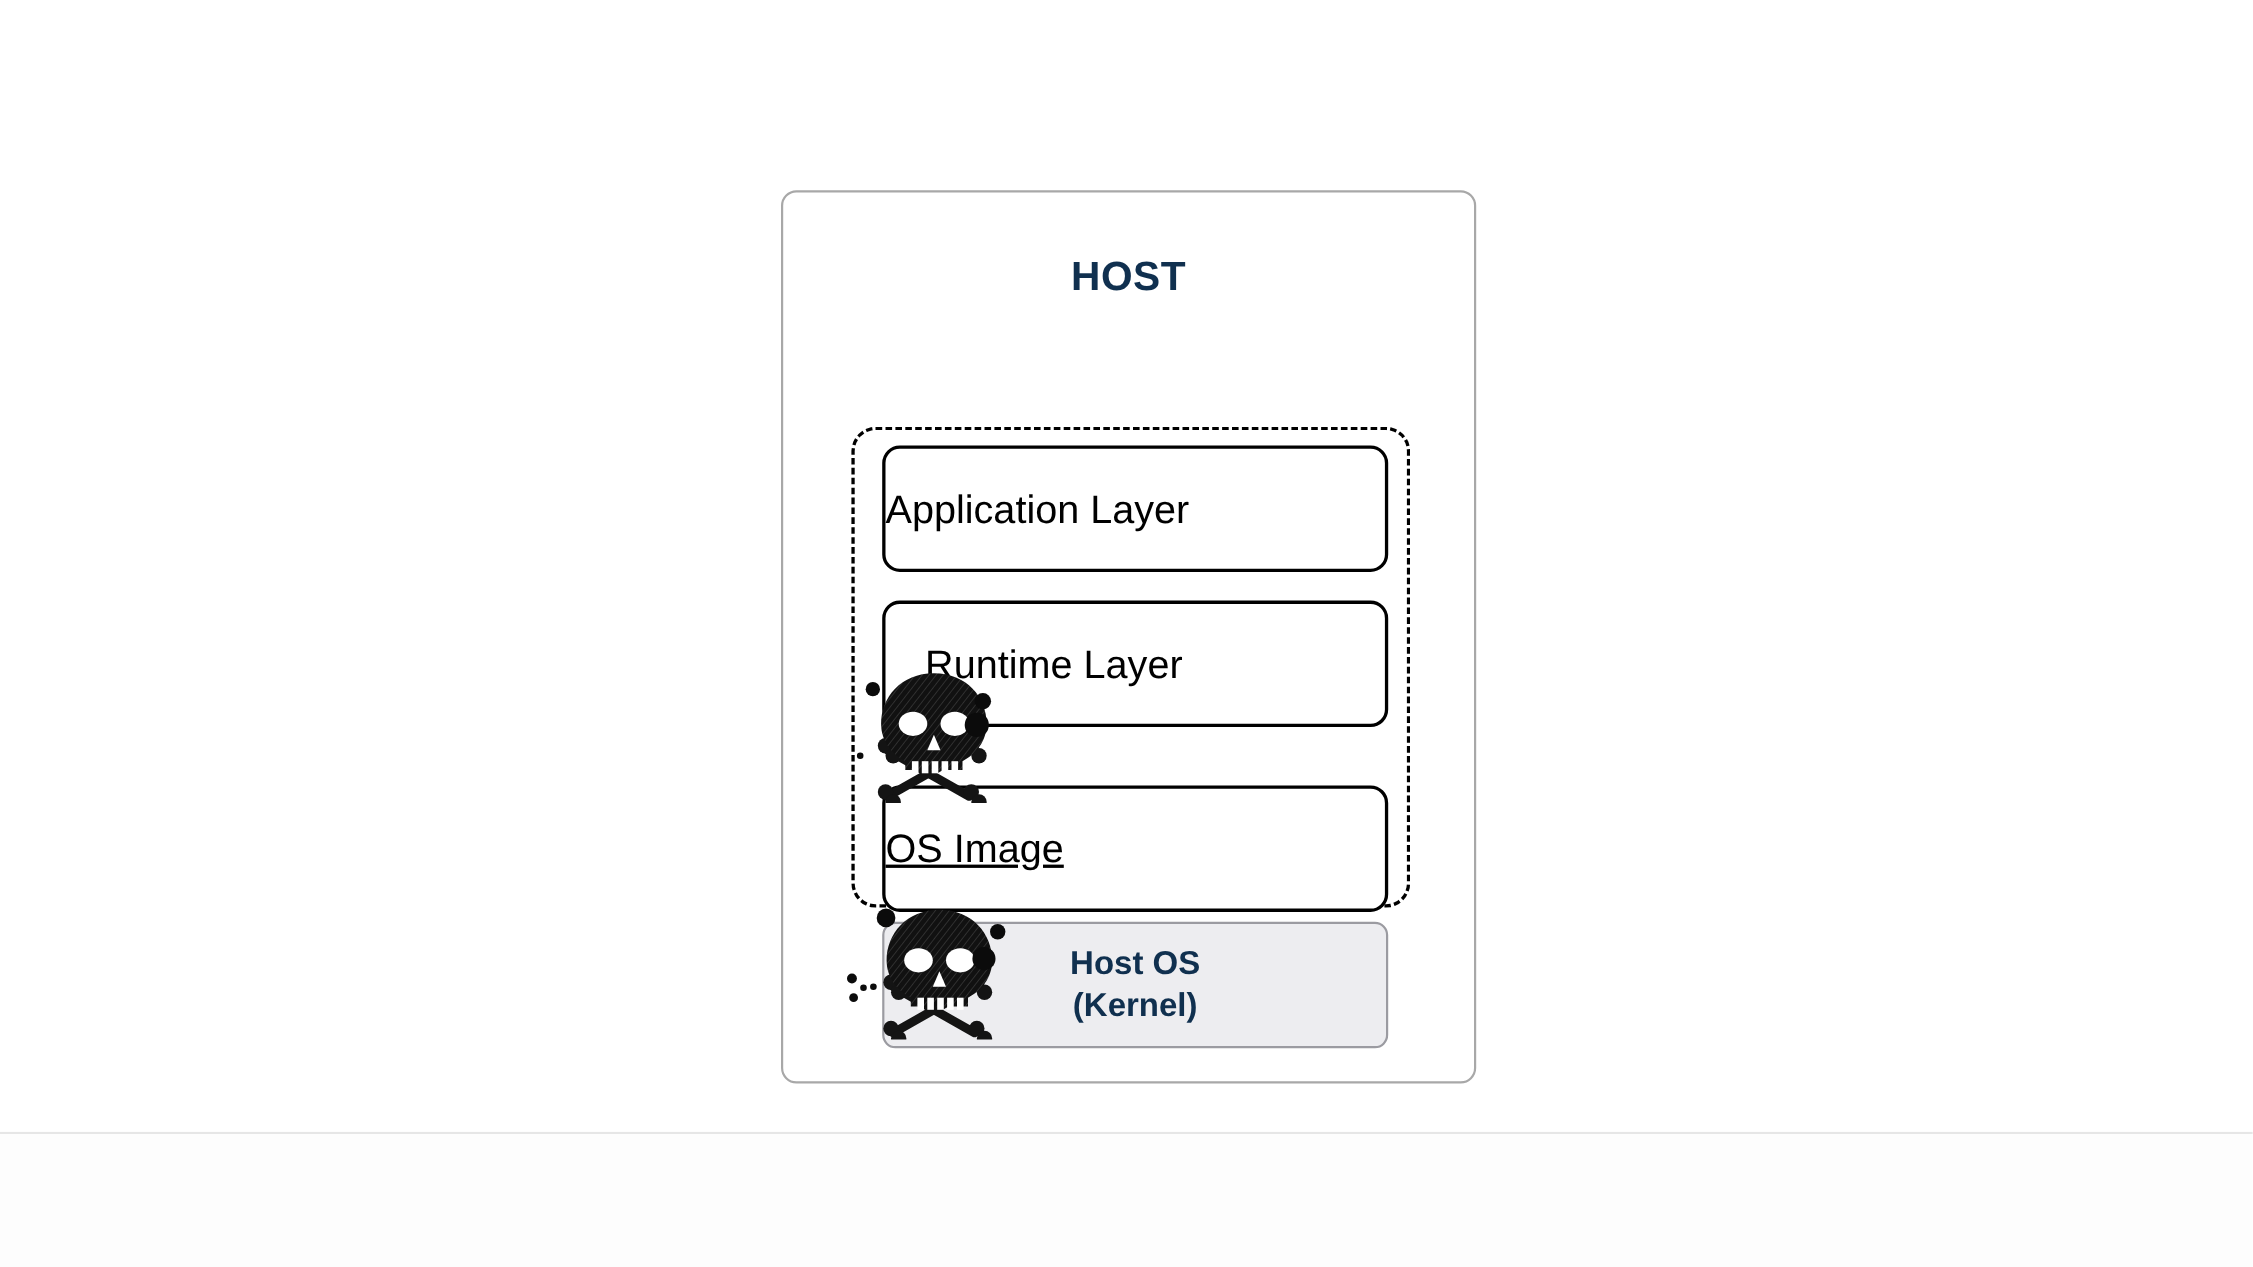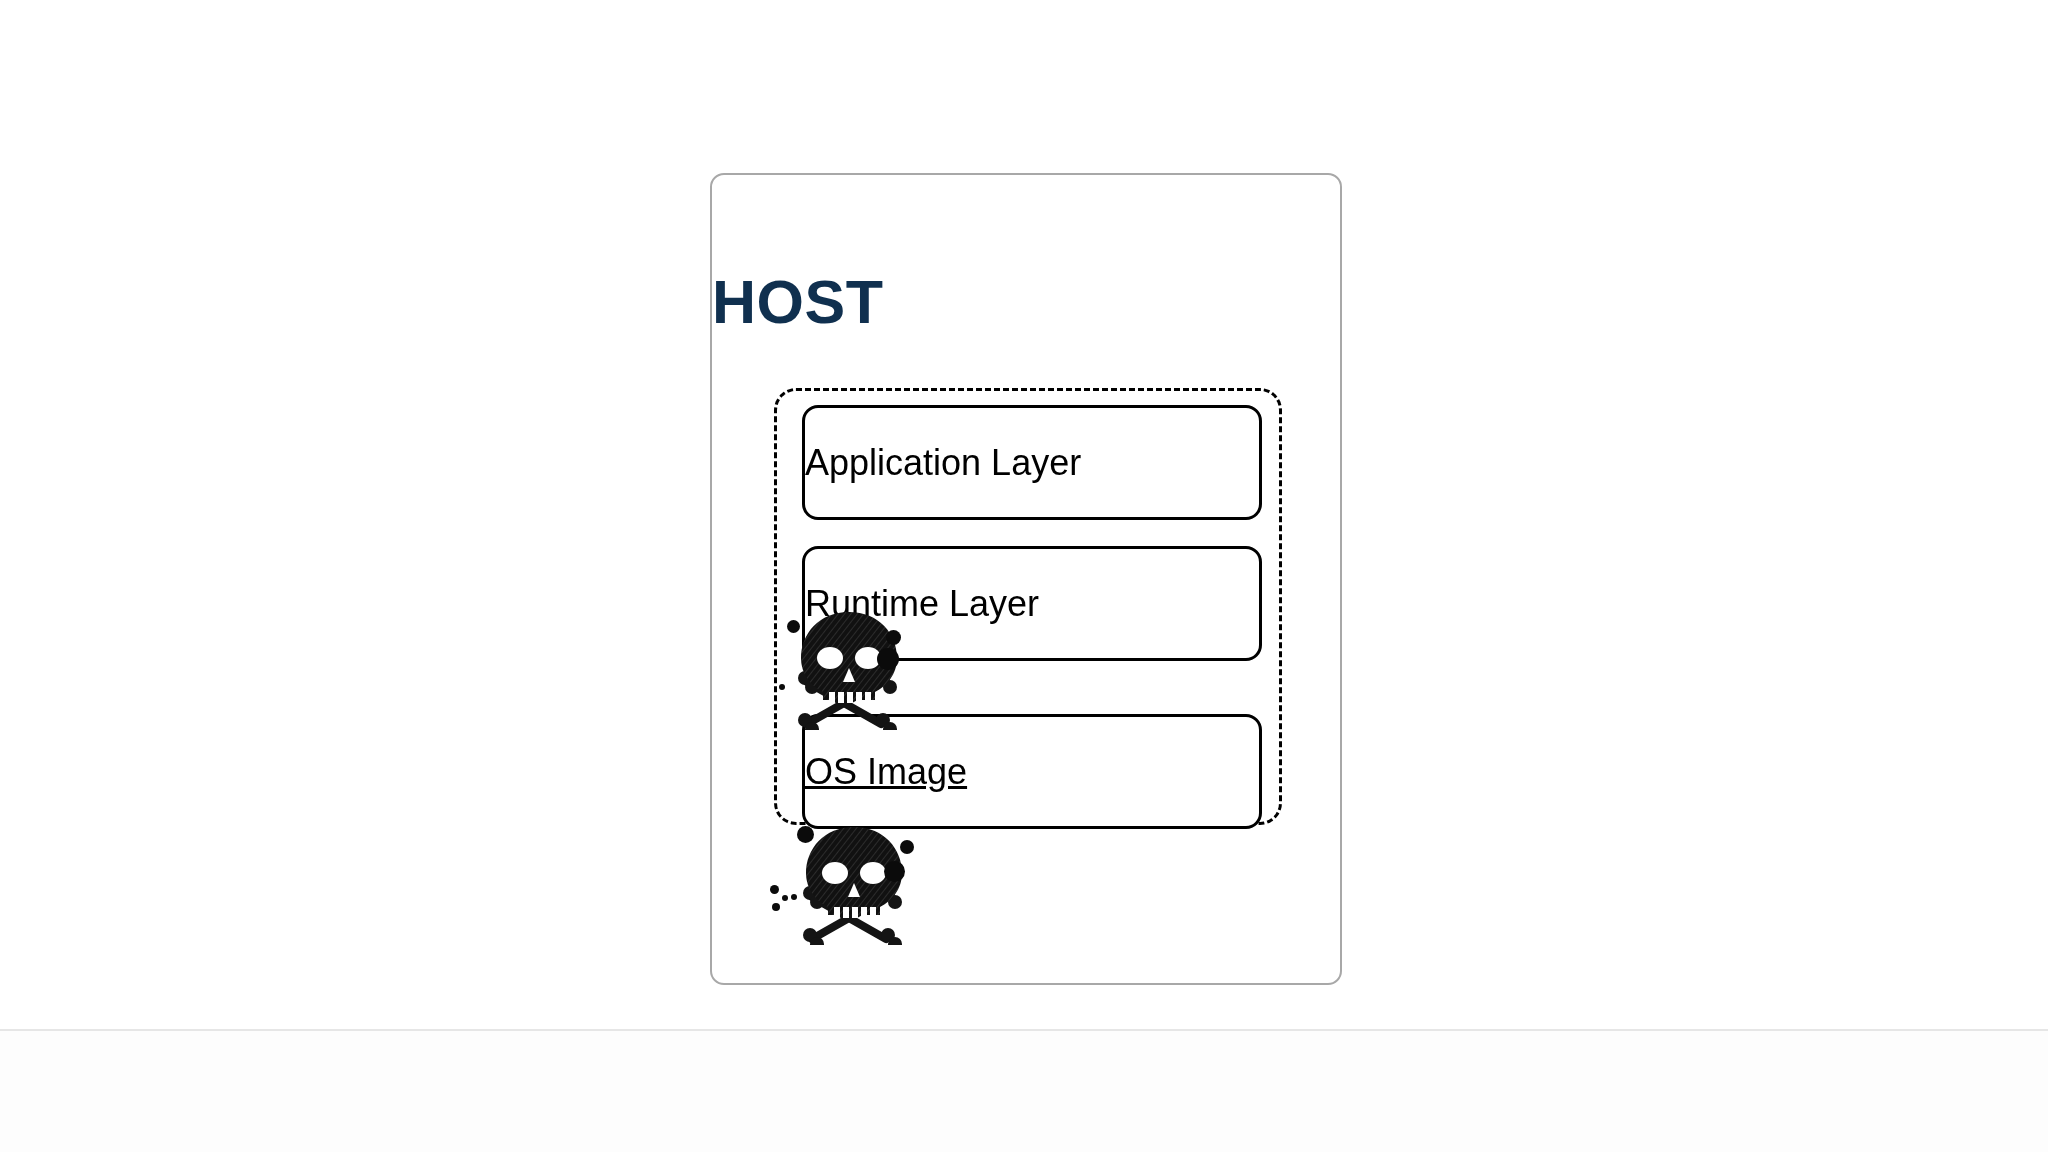--- a/index.html
+++ b/index.html
@@ -29,26 +29,25 @@
     border: 2px solid #a8a8a8;
     border-radius: 14px;
     background: #ffffff;
   }
 
   .host-title {
     position: absolute;
     left: 0;
     top: 56px;
     width: 100%;
-    text-align: left;
-    font-size: 61px;
+    text-align: center;
+    font-size: 37px;
     font-weight: bold;
     color: #10304f;
     letter-spacing: 0.5px;
-    margin-top: 36px;
   }
 
   
   .dashed-group {
     position: absolute;
     left: 62px;
     top: 213px;
     width: 508px;
     height: 437px;
     border: 3px dashed #000000;
@@ -64,21 +63,21 @@
     border: 3px solid #000000;
     border-radius: 16px;
     background: #ffffff;
     display: flex;
     align-items: center;
     font-size: 36px;
     color: #000000;
   }
 
   .layer-app      { top: 230px; }
-  .layer-runtime  { top: 371px; }
+  .layer-runtime  { top: 371px; padding-left: 36px; }
   .layer-osimage  { top: 539px; text-decoration: underline; }
 
   
   .hostos-box {
     position: absolute;
     left: 90px;
     top: 663px;
     width: 460px;
     height: 115px;
     border: 2px solid #9b9ba1;
@@ -158,20 +157,26 @@
     </div>
 
     <div class="layer-box layer-runtime">
       <span>Runtime Layer</span>
     </div>
 
     <div class="layer-box layer-osimage">
       <span>OS Image</span>
     </div>
 
+    <div class="hostos-box">
+      <div>
+        <span>Host OS</span>
+        <span>(Kernel)</span>
+      </div>
+    </div>
 
   </div>
 
   <div class="skull skull-runtime">
     <svg width="130" height="130" viewBox="0 0 130 130">
       <defs>
         <pattern id="hatchA" patternUnits="userSpaceOnUse" width="5" height="5" patternTransform="rotate(38)">
           <rect width="5" height="5" fill="#111"></rect>
           <line x1="0" y1="0" x2="0" y2="5" stroke="#3a3a3a" stroke-width="1.3"></line>
         </pattern>

